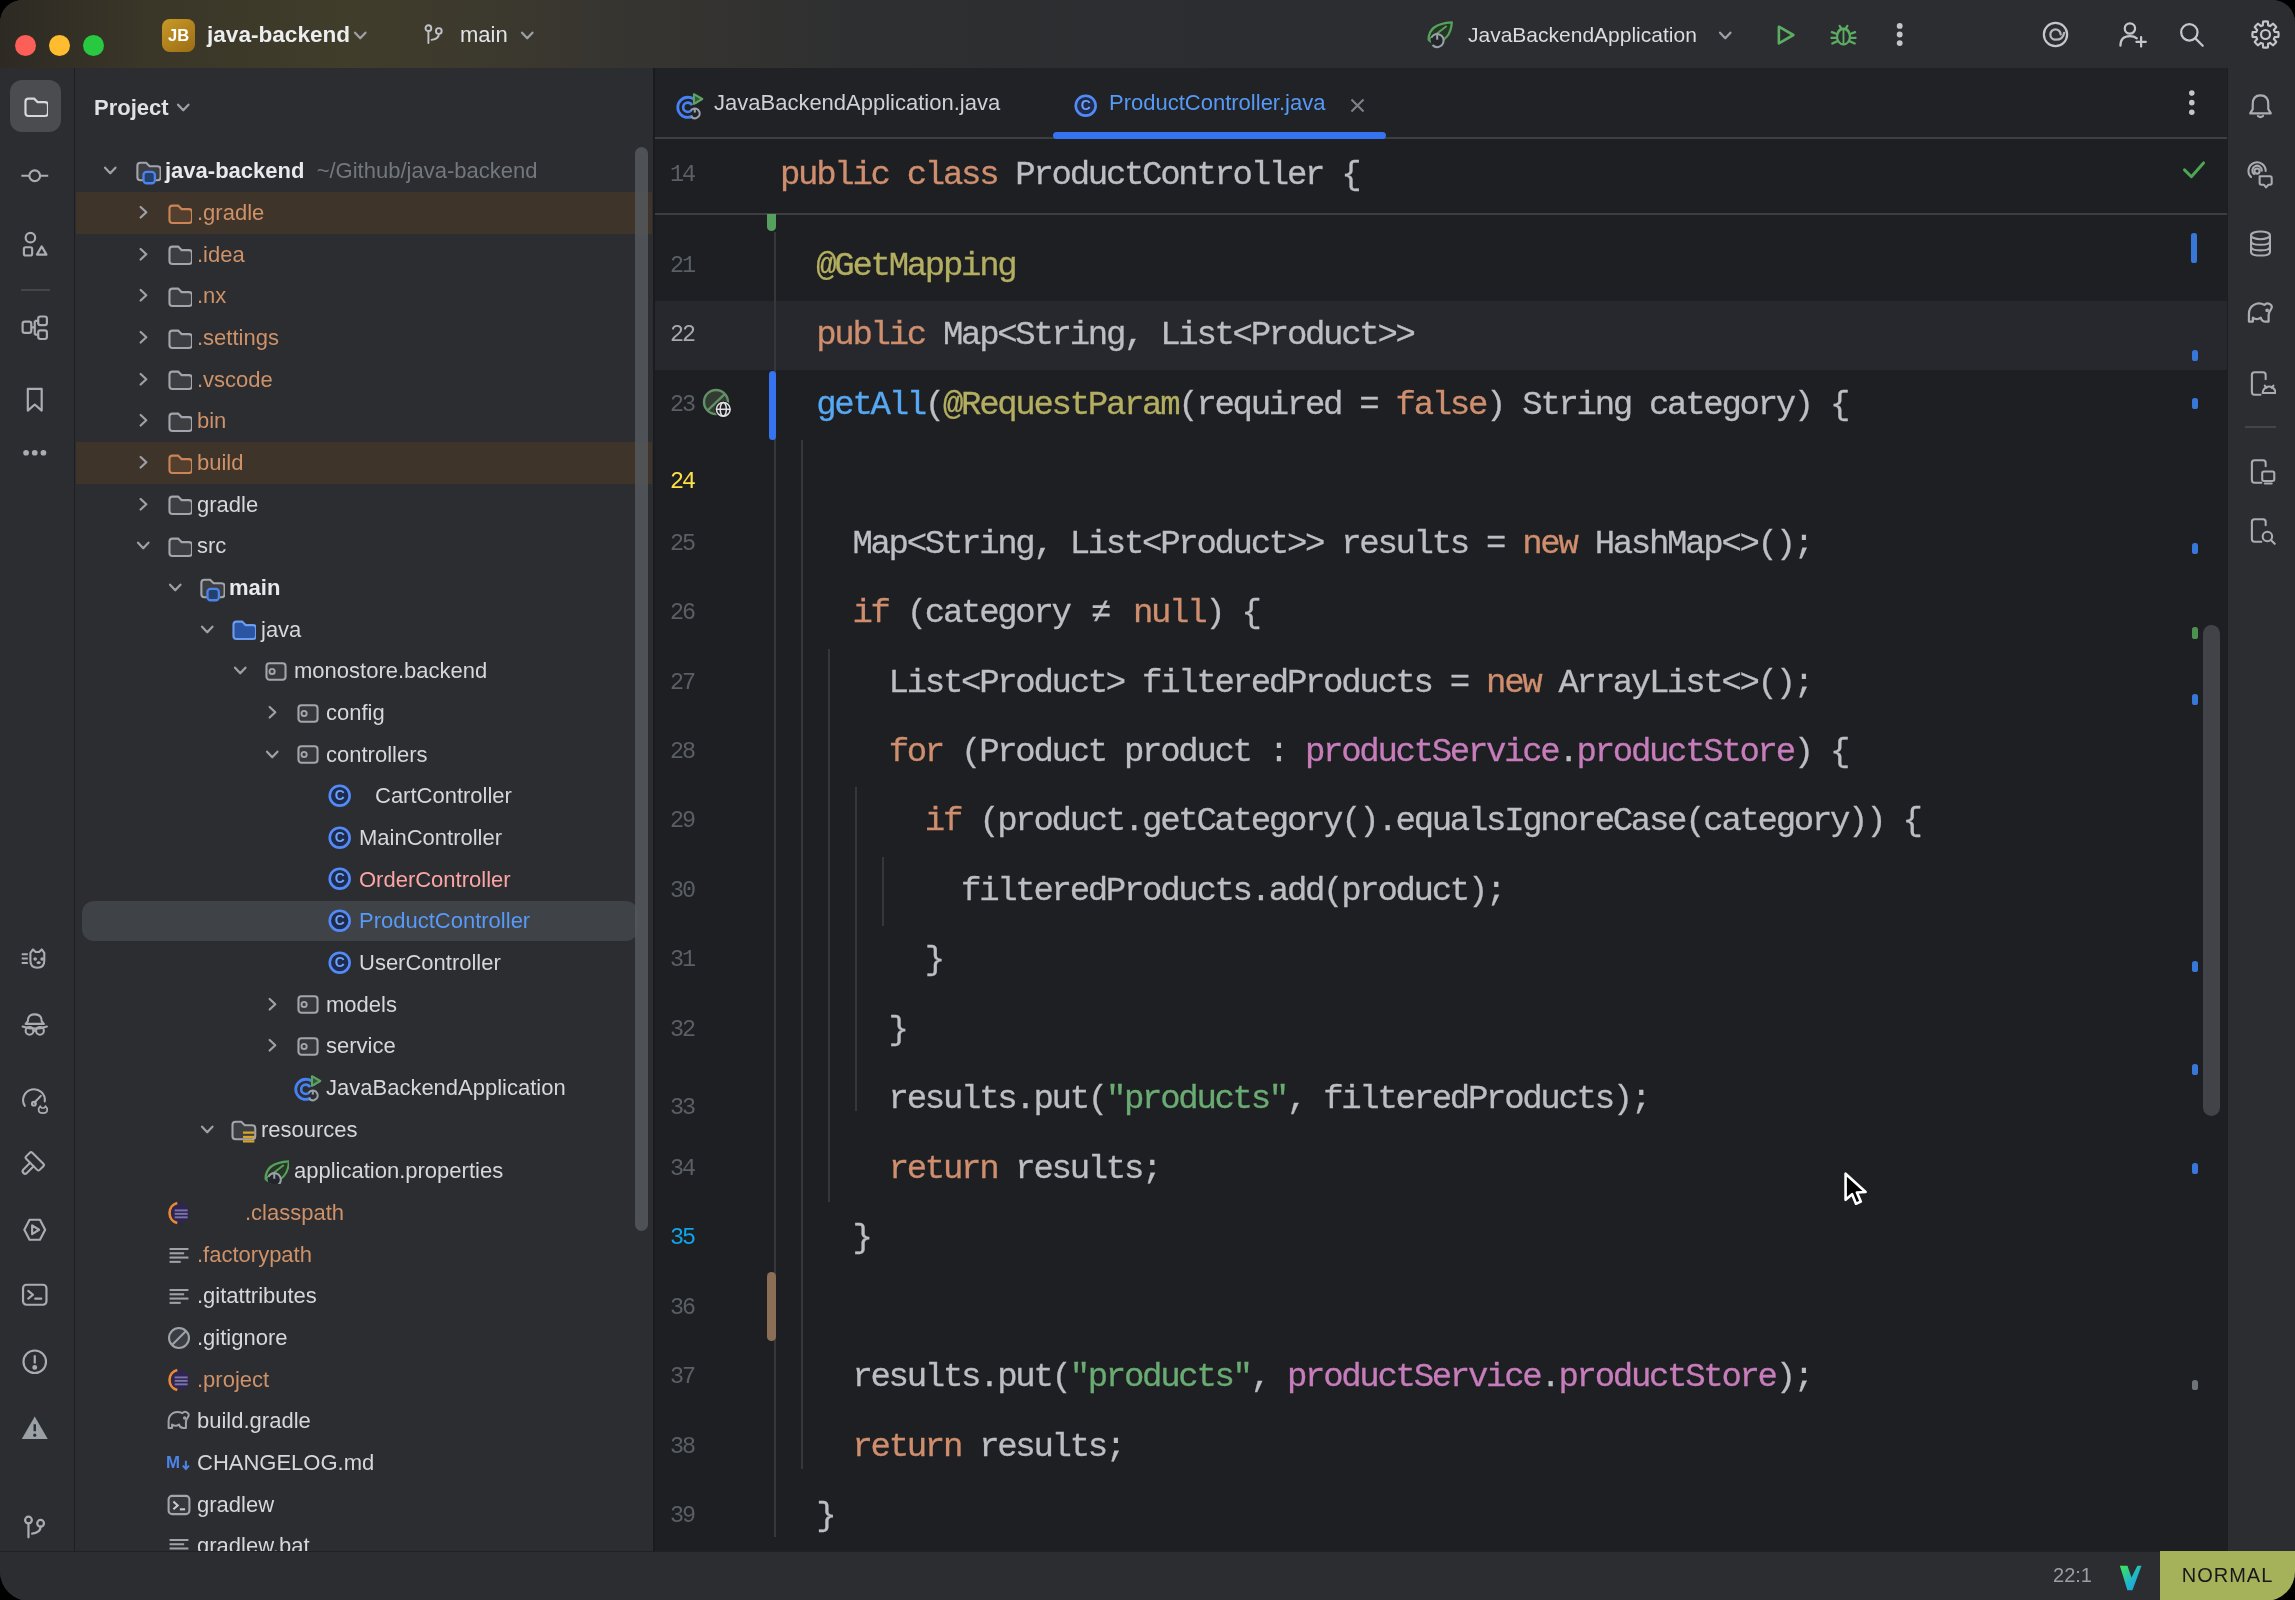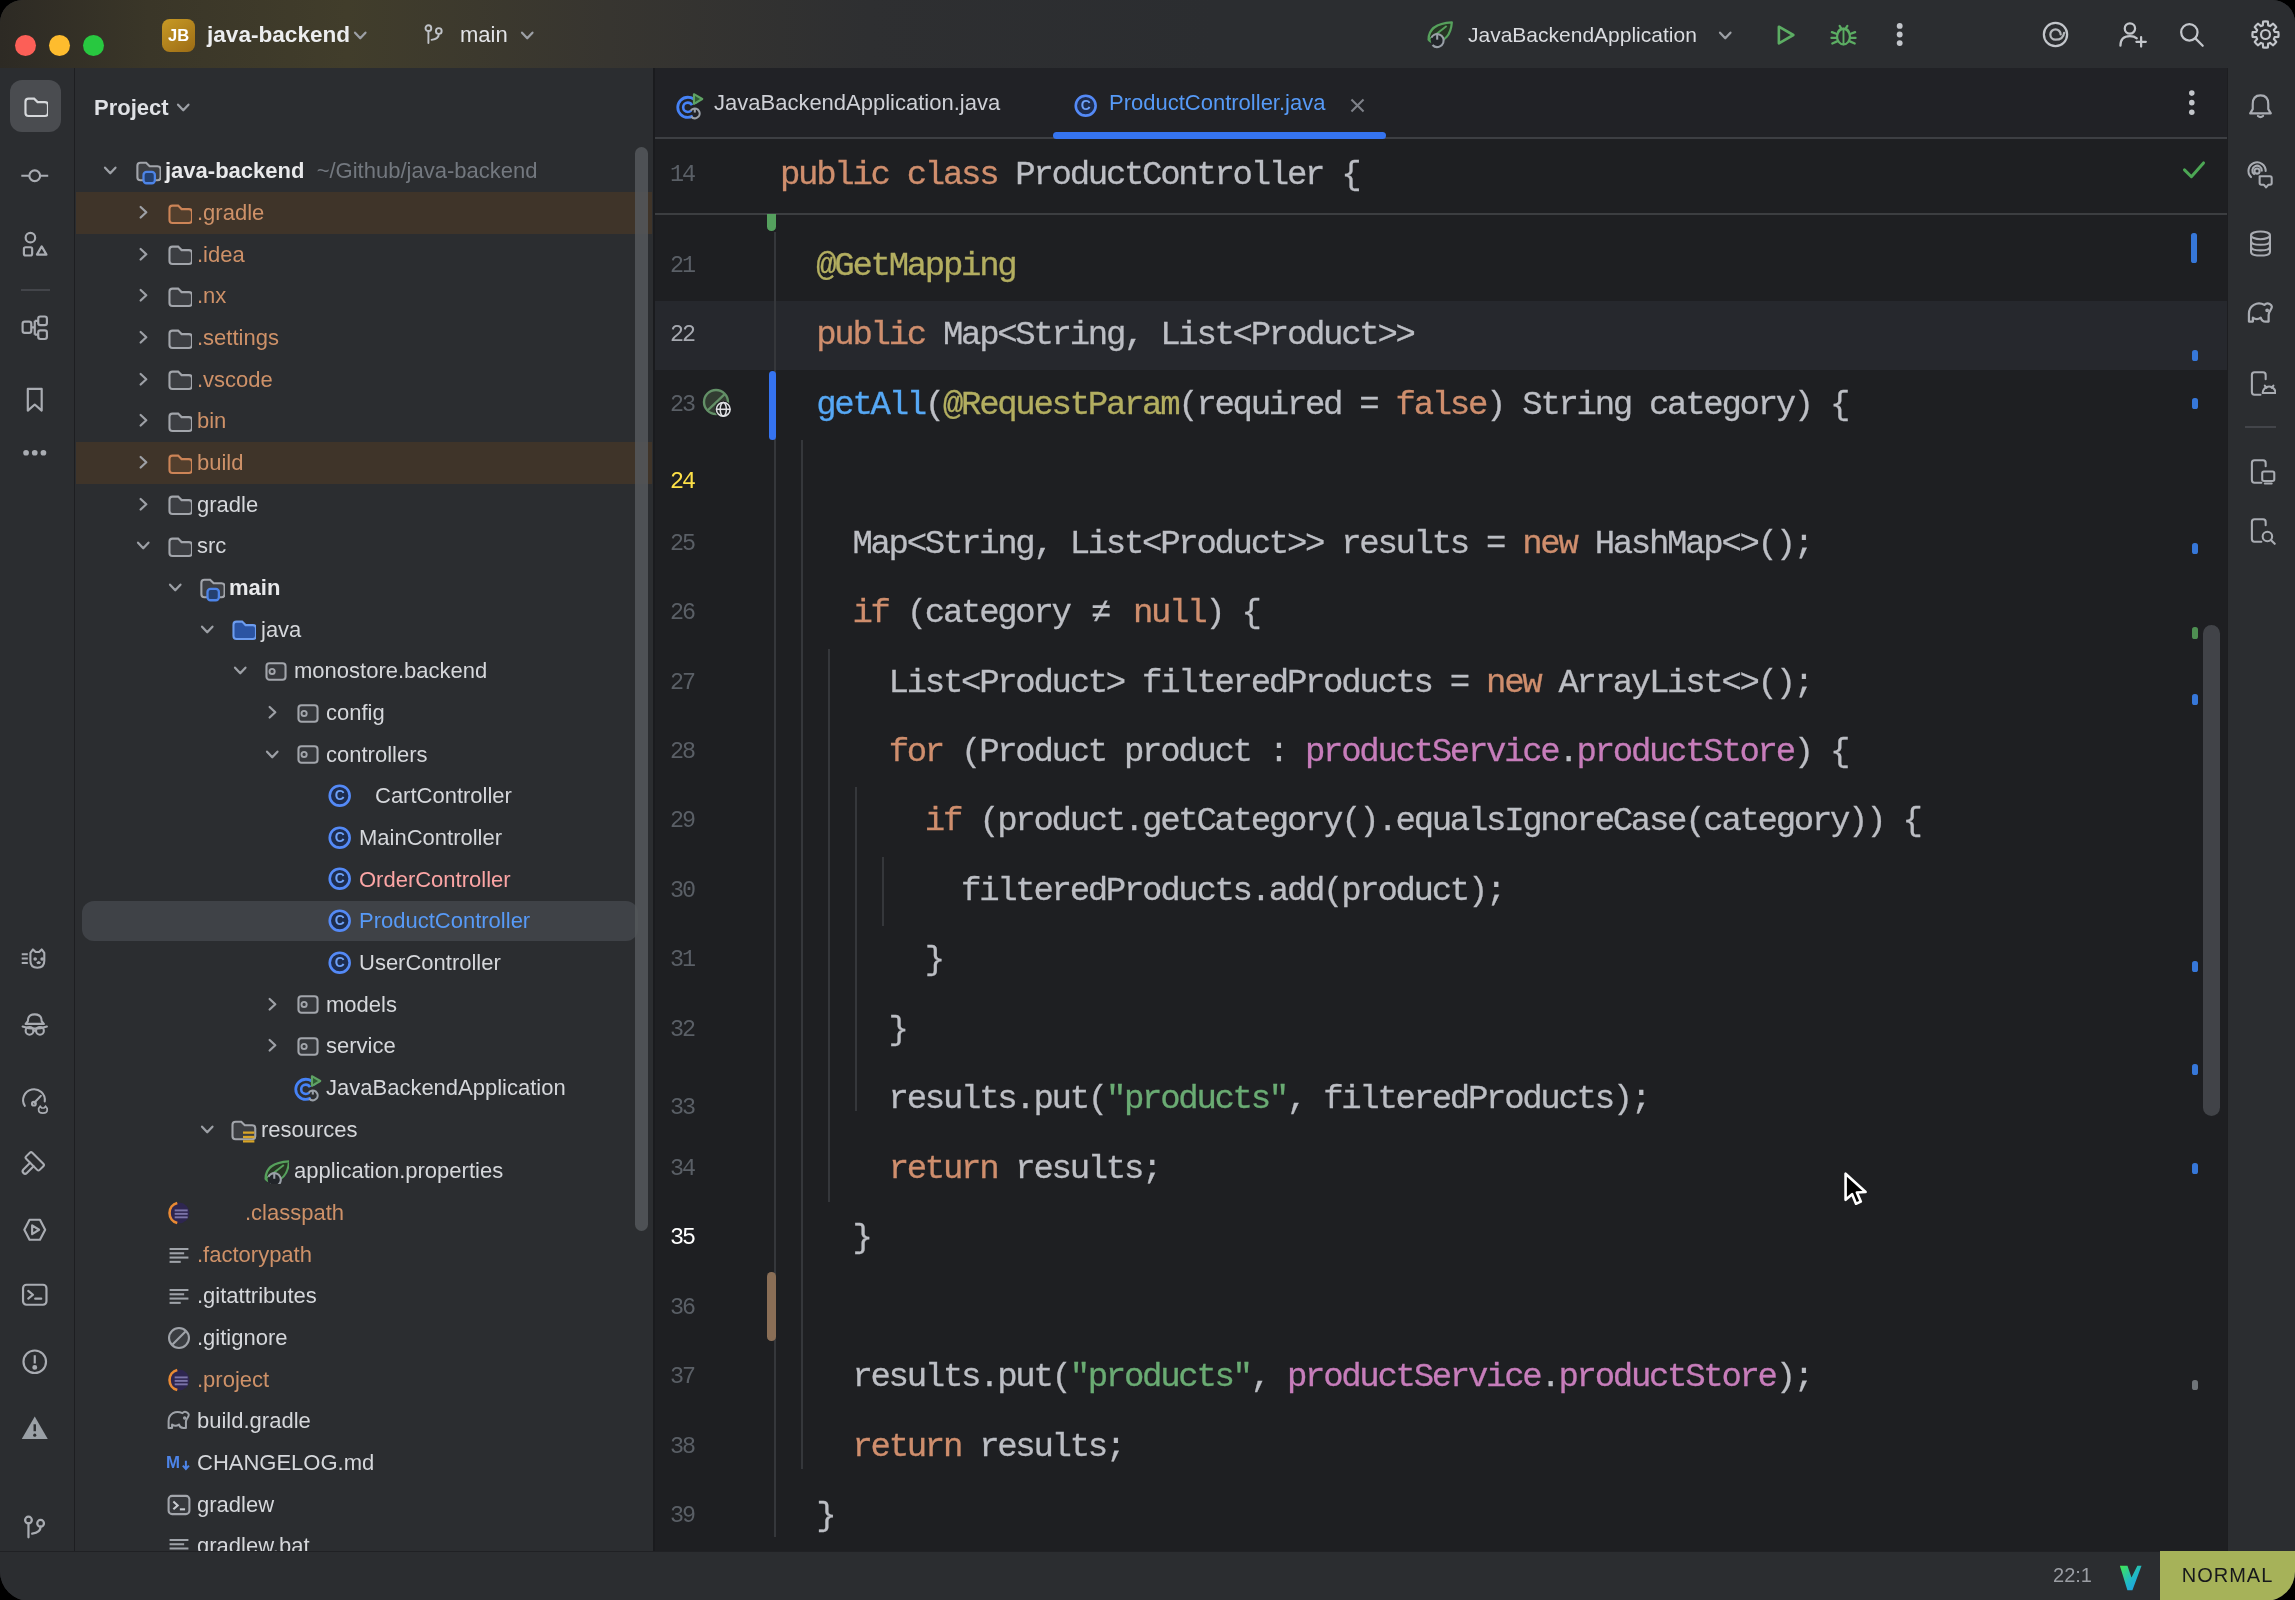--- a/index.html
+++ b/index.html
@@ -667,21 +667,21 @@
     <div class="ln" style="top:510px;color:#5a5f66">25</div>
     <div class="ln" style="top:579px;color:#5a5f66">26</div>
     <div class="ln" style="top:649px;color:#5a5f66">27</div>
     <div class="ln" style="top:718px;color:#5a5f66">28</div>
     <div class="ln" style="top:787px;color:#5a5f66">29</div>
     <div class="ln" style="top:857px;color:#5a5f66">30</div>
     <div class="ln" style="top:926px;color:#5a5f66">31</div>
     <div class="ln" style="top:996px;color:#5a5f66">32</div>
     <div class="ln" style="top:1074px;color:#5a5f66">33</div>
     <div class="ln" style="top:1135px;color:#5a5f66">34</div>
-    <div class="ln" style="top:1204px;color:#ffffff">35</div>
+    <div class="ln" style="top:1204px;color:#0ea5e9">35</div>
     <div class="ln" style="top:1274px;color:#5a5f66">36</div>
     <div class="ln" style="top:1343px;color:#5a5f66">37</div>
     <div class="ln" style="top:1413px;color:#5a5f66">38</div>
     <div class="ln" style="top:1482px;color:#5a5f66">39</div>
     <div class="cl" style="top:141px"><span class="k">public</span><span class="d"> </span><span class="k">class</span><span class="d"> ProductController {</span></div>
     <div class="cl" style="top:232px"><span class="d">  </span><span class="an">@GetMapping</span></div>
     <div class="cl" style="top:301px"><span class="d">  </span><span class="k">public</span><span class="d"> Map&lt;String, List&lt;Product&gt;&gt;</span></div>
     <div class="cl" style="top:371px"><span class="d">  </span><span class="m">getAll</span><span class="d">(</span><span class="an">@RequestParam</span><span class="d">(required = </span><span class="k">false</span><span class="d">) String category) {</span></div>
     <div class="cl" style="top:510px"><span class="d">    Map&lt;String, List&lt;Product&gt;&gt; results = </span><span class="k">new</span><span class="d"> HashMap&lt;&gt;();</span></div>
     <div class="cl" style="top:579px"><span class="d">    </span><span class="k">if</span><span class="d"> (category </span><span class="d lig">≠</span><span class="d"> </span><span class="k">null</span><span class="d">) {</span></div>

